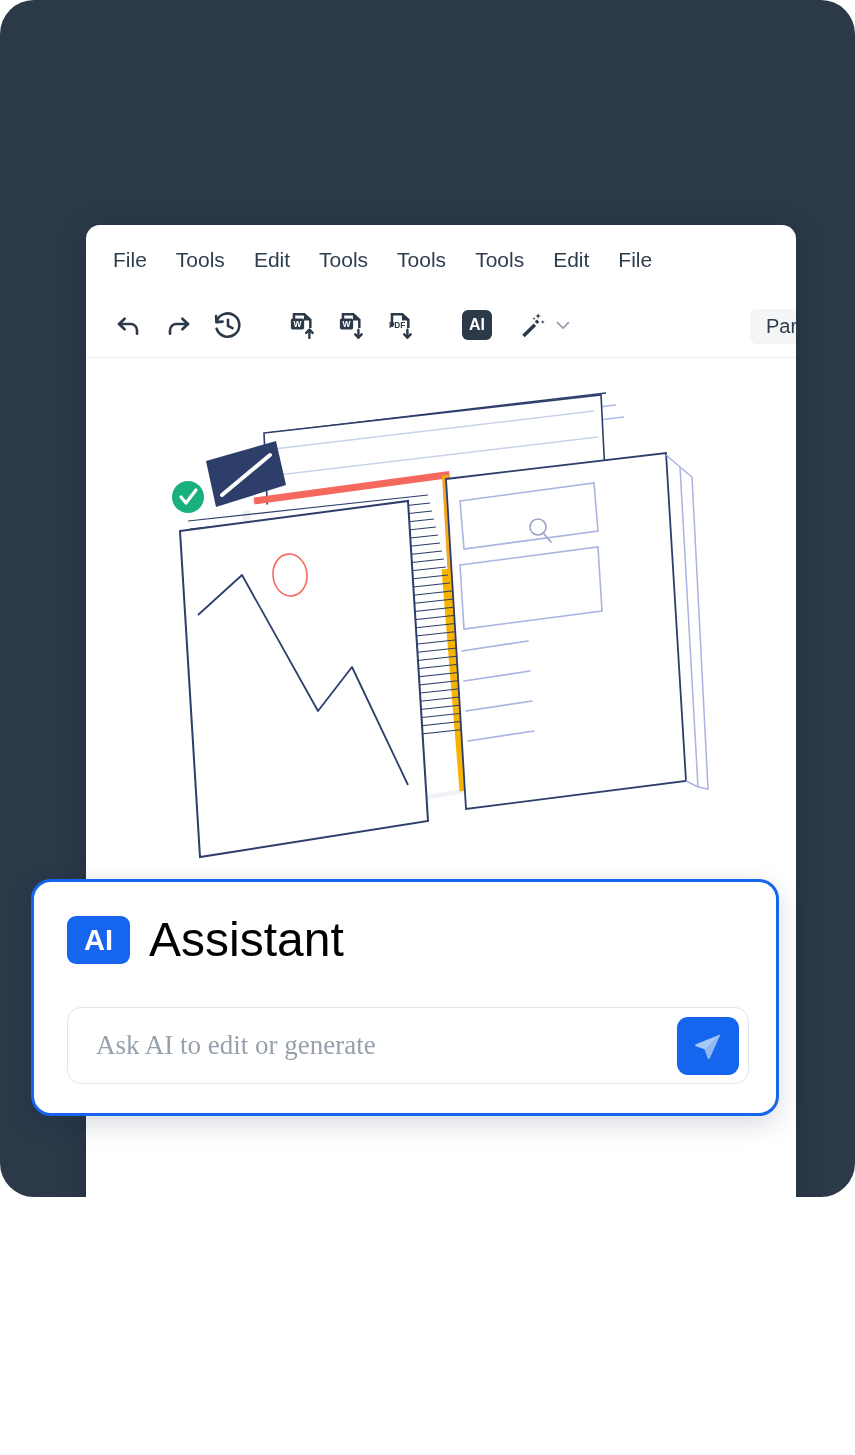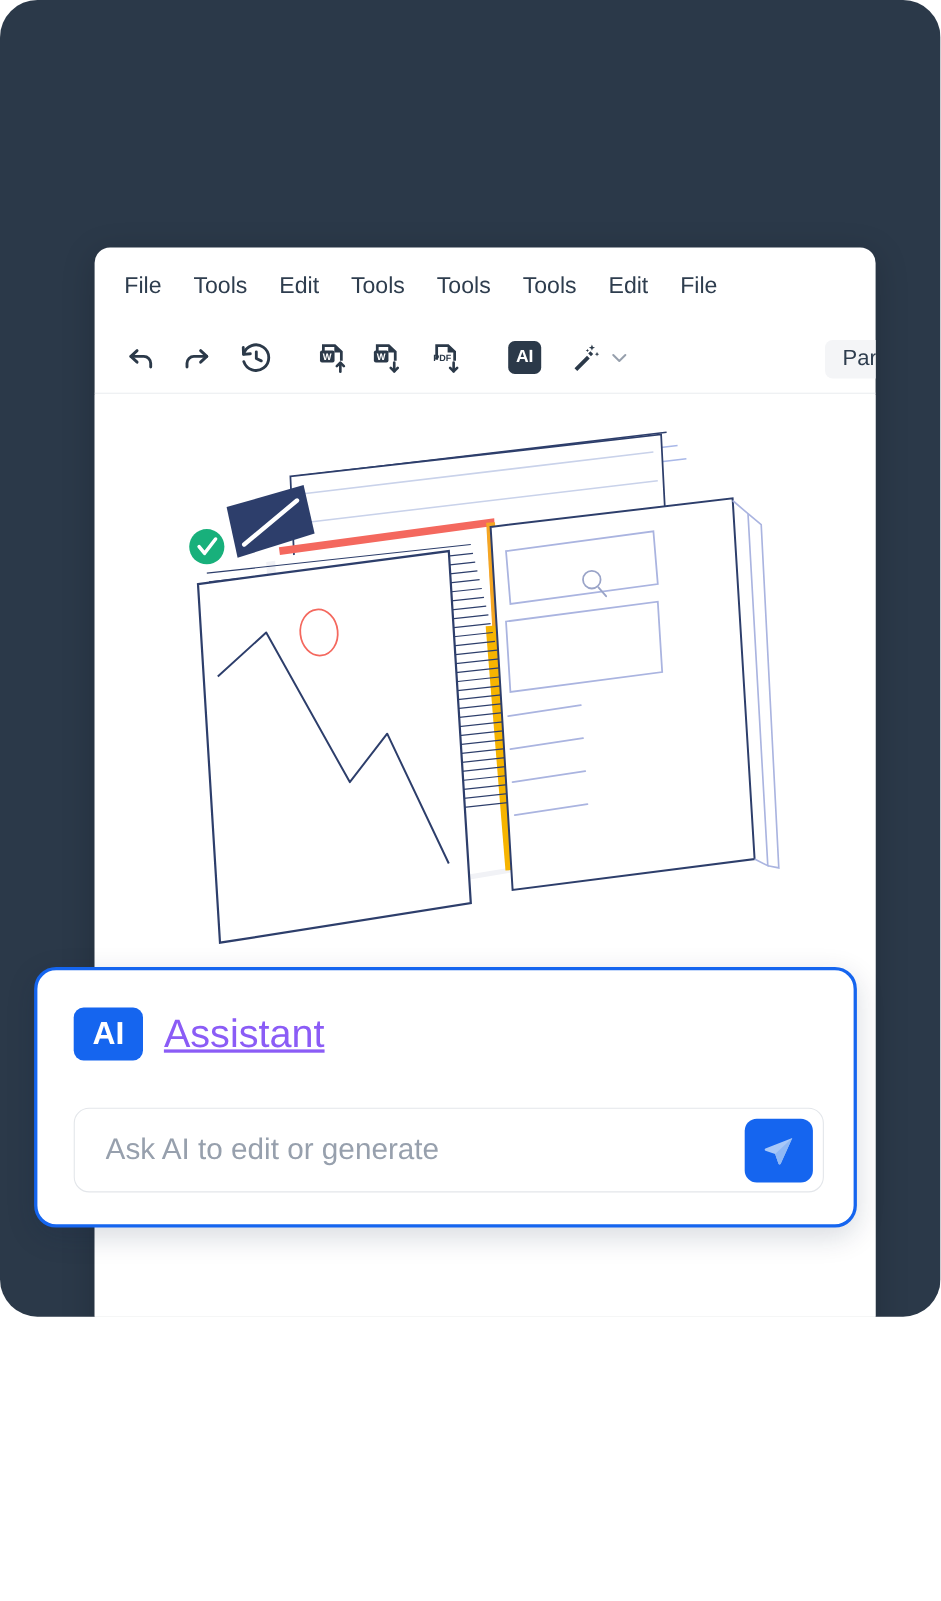--- a/index.html
+++ b/index.html
@@ -69,21 +69,21 @@
   .tb-btn {
     width: 42px;
     height: 42px;
     display: flex;
     align-items: center;
     justify-content: center;
     margin-right: 7px;
     border-radius: 6px;
     cursor: pointer;
   }
-  .tb-gap-lg { margin-right: 34px; justify-content: flex-end; }
+  .tb-gap-lg { margin-right: 34px; }
 
   .tb-icon svg { display: block; }
 
   #ai-badge-toolbar {
     width: 30px; height: 30px;
     background: #2b3949;
     border-radius: 6px;
     display: flex;
     align-items: center;
     justify-content: center;
@@ -164,44 +164,43 @@
     border-radius: 9px;
     display: flex;
     align-items: center;
     justify-content: center;
     color: #ffffff;
     font-size: 29px;
     font-weight: bold;
     margin-right: 19px;
   }
   #ai-title {
-    font-size: 36px;
-    color: #8b5cf6;
+    font-size: 48px;
+    color: #000000;
     line-height: 1;
     white-space: nowrap;
-    text-decoration: underline;
   }
   #ai-input-row {
     position: absolute;
     left: 33px;
     top: 125px;
     width: 682px;
     height: 77px;
     border: 1px solid #e3e6ea;
     border-radius: 14px;
     box-sizing: border-box;
     display: flex;
     align-items: center;
   }
   #ai-input {
     flex: 1;
     border: none;
     outline: none;
     background: transparent;
-    font-family: Liberation Sans, sans-serif;
+    font-family: Liberation Serif, serif;
     font-size: 27px;
     color: #2e3d4e;
     padding-left: 28px;
   }
   #ai-input::placeholder { color: #97a0ad; }
   #send-button {
     width: 62px;
     height: 58px;
     background: #1565ef;
     border-radius: 11px;

